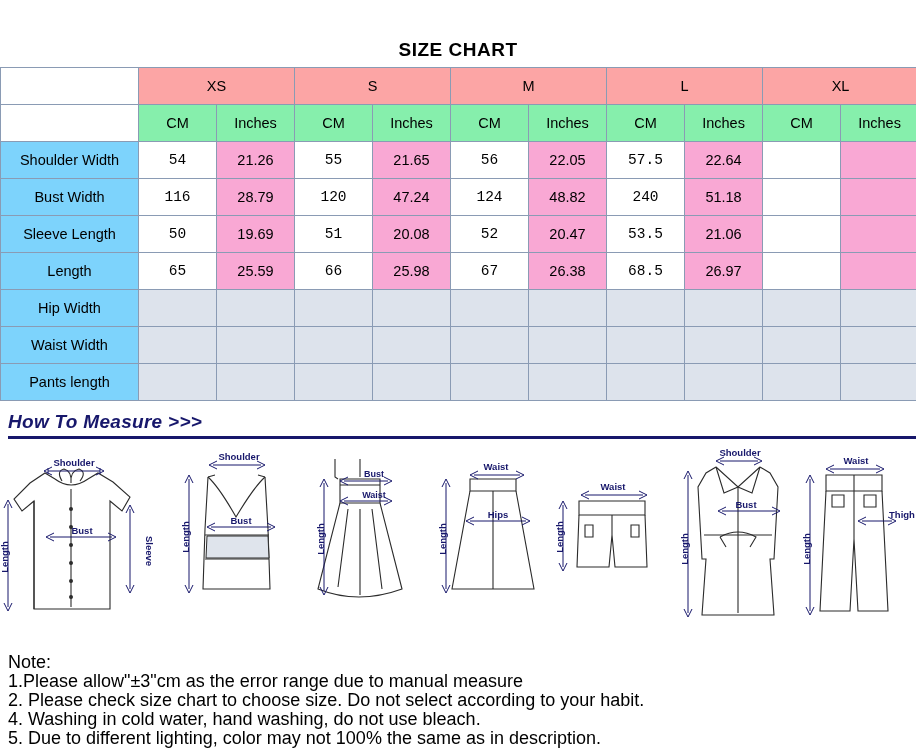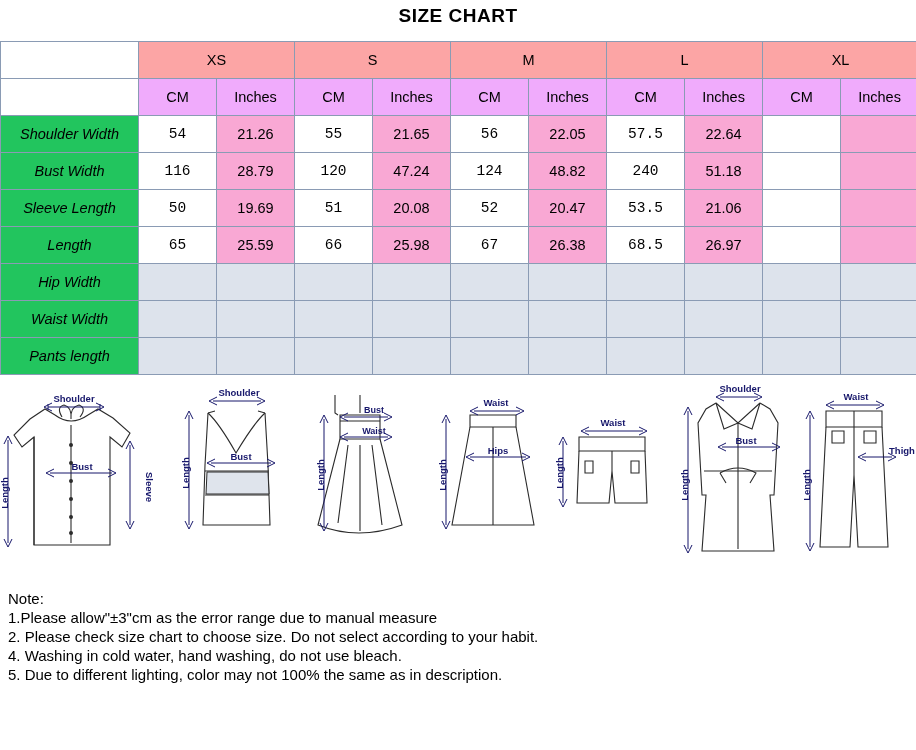--- a/index.html
+++ b/index.html
@@ -18,57 +18,57 @@
     width: 916px;
     height: 750px;
     position: relative;
     box-sizing: border-box;
   }
   .title {
     text-align: center;
     font-size: 19px;
     font-weight: bold;
     letter-spacing: 0.5px;
-    padding: 5px 0 14px 0;
+    padding: 5px 0 6px 0;
     color: #000;
+    margin-top: 34px;
   }
   table.size-chart {
     border-collapse: collapse;
     width: 916px;
     table-layout: fixed;
   }
   table.size-chart td, table.size-chart th {
     border: 1px solid #8a9bb4;
     text-align: center;
     font-size: 14.5px;
     font-weight: normal;
     color: #000;
     height: 36px;
     padding: 0;
   }
   td.rowlabel {
     text-align: left;
     padding-left: 14px;
-    background: #22c55e;
+    background: #7dd3fc;
     font-size: 14.5px;
-    font-style: italic;
   }
   td.blank-corner {
     background: #ffffff;
     border-left: none;
   }
   th.size-head {
     color: #d40000;
     font-size: 21px;
     font-weight: bold;
     background: #fca5a5;
     height: 40px;
   }
   th.unit-head {
-    background: #f0abfc;
+    background: #86efac;
     font-size: 14.5px;
     font-weight: normal;
     height: 32px;
   }
   td.val {
     background: #ffffff;
     font-family: Liberation Mono, monospace;
   }
   td.shade {
     background: #f9a8d4;
@@ -99,21 +99,21 @@
     height: 208px;
     width: 916px;
     overflow: hidden;
   }
   .fig {
     position: absolute;
     top: 0;
   }
   .note {
     padding: 6px 0 0 8px;
-    font-size: 15px;
+    font-size: 18px;
     line-height: 19px;
     color: #000;
   }
   .note div { white-space: nowrap; }
   svg text {
     font-family: "Liberation Sans", sans-serif;
     font-weight: bold;
     fill: #17176b;
   }
 </style>
@@ -249,20 +249,24 @@
         <td class="empty-shade"></td>
         <td class="empty-shade"></td>
         <td class="empty-shade"></td>
         <td class="empty-shade"></td>
         <td class="empty-shade"></td>
         <td class="empty-shade"></td>
       </tr>
     </tbody>
   </table>
 
+  <div class="htm-wrap">
+    <div class="htm-title">How To Measure &gt;&gt;&gt;</div>
+    <div class="htm-rule"></div>
+  </div>
 
   <div class="figures">
 
     <div class="fig" style="left:0px;">
       <svg width="170" height="200" viewBox="0 0 170 200">
         <g fill="none" stroke="#2b2b2b" stroke-width="1.1">
           <path d="M55 40 L45 34 L30 44 L14 60 L22 72 L34 62 L34 170 L110 170 L110 62 L122 72 L130 58 L113 43 L98 34 L88 40"></path>
           <path d="M55 40 Q71 52 88 40"></path>
           <path d="M71 50 L71 168"></path>
           <path d="M62 42 Q56 32 64 30 Q72 32 71 44 Q70 32 79 30 Q87 33 80 42"></path>

